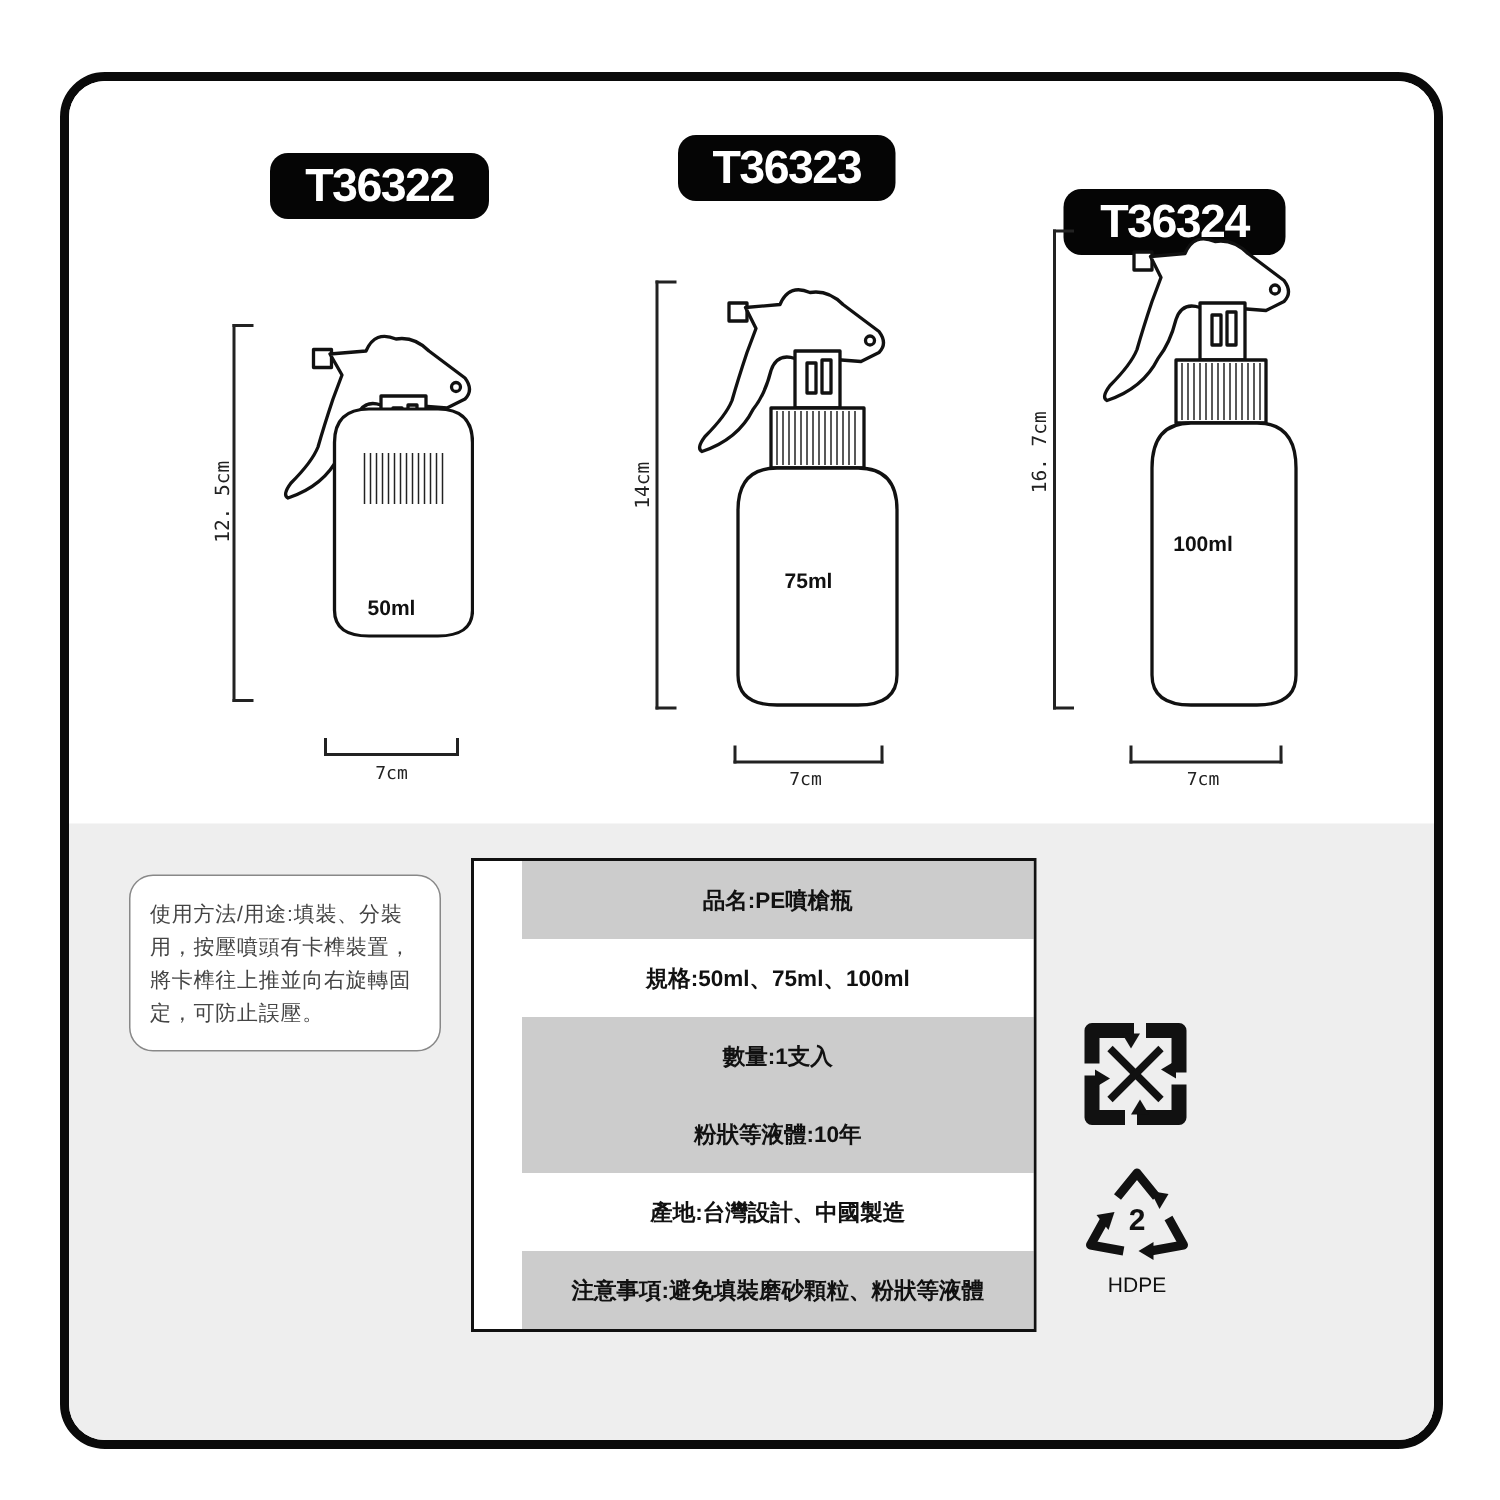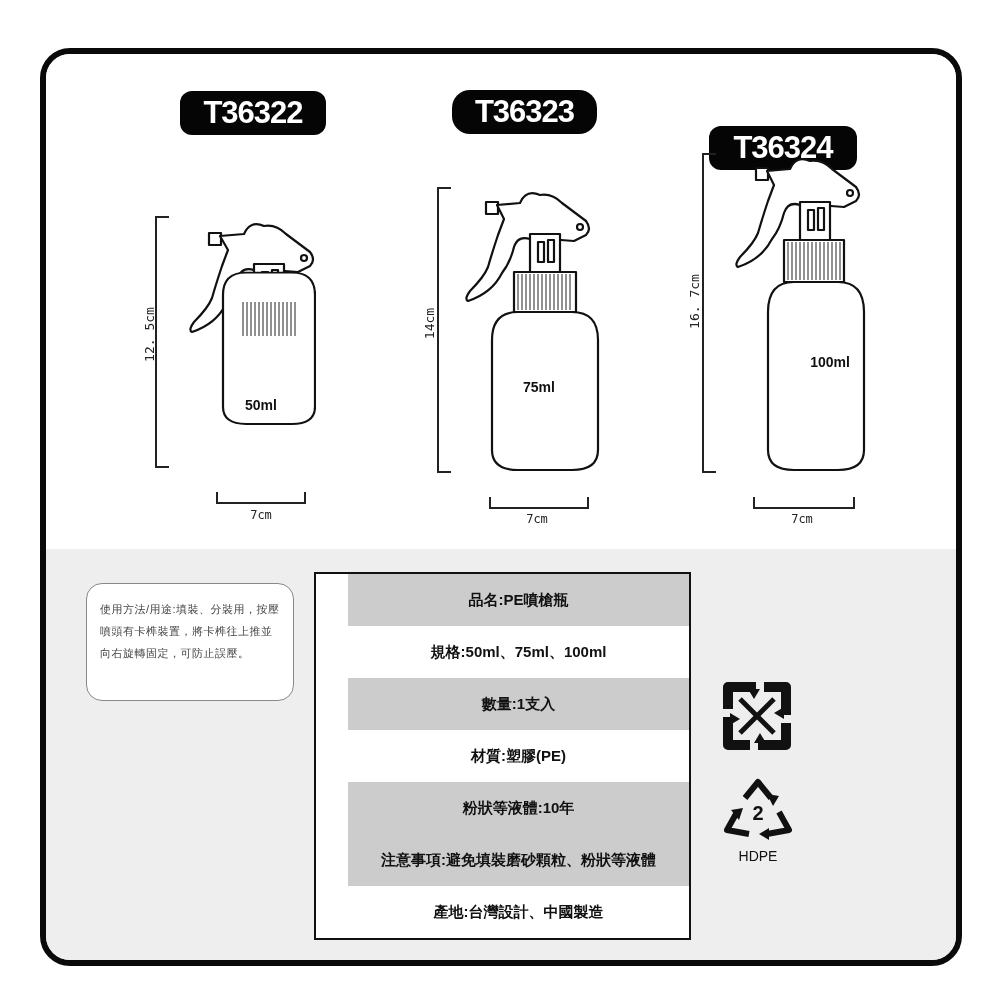--- a/index.html
+++ b/index.html
@@ -11,38 +11,38 @@
   .model-tag { position:absolute; height:44px; background:#050505; color:#ffffff; border-radius:12px; font-weight:bold; font-size:31px; letter-spacing:-1px; display:flex; align-items:center; justify-content:center; }
 
   .dim-v { position:absolute; border:2px solid #222; border-right:none; width:12px; }
   .dim-v-label { position:absolute; transform:rotate(-90deg); transform-origin:center center; font-family:"DejaVu Sans Mono", monospace; font-size:13px; color:#222; white-space:nowrap; }
   .dim-h { position:absolute; border:2px solid #222; border-top:none; height:10px; }
   .dim-h-label { position:absolute; font-family:"DejaVu Sans Mono", monospace; font-size:12px; color:#222; text-align:center; }
 
   .bottle { position:absolute; }
   .vol-label { position:absolute; font-weight:bold; font-size:14px; color:#111; text-align:center; }
 
-  .note { position:absolute; left:40px; top:529px; width:208px; height:118px; background:#ffffff; border:1px solid #888; border-radius:16px; box-sizing:border-box; padding:14px 10px 0 13px; font-size:11px; line-height:22px; color:#444; letter-spacing:0.5px; }
+  .note { position:absolute; left:40px; top:529px; width:208px; height:118px; background:#ffffff; border:1px solid #888; border-radius:16px; box-sizing:border-box; padding:14px 10px 0 13px; font-size:14px; line-height:22px; color:#444; letter-spacing:0.5px; }
 
   .spec-table { position:absolute; left:268px; top:518px; width:377px; border:2px solid #111; box-sizing:border-box; background:#fff;padding-left:32px; }
   .spec-row { height:52px; display:flex; align-items:center; justify-content:center; font-weight:bold; font-size:15px; color:#111; }
   .spec-row.gray { background:#cccccc; }
   .spec-row.white { background:#ffffff; }
 
   .icon-box { position:absolute; }
   .hdpe-label { position:absolute; font-weight:normal; font-size:14px; color:#111; text-align:center; }
 </style>
 </head>
 <body>
 
 <div class="frame">
   <div class="top">
 
-    <div class="model-tag" style="left:134px; top:37px; width:146px;">T36322</div>
-    <div class="model-tag" style="left:406px; top:36px; width:145px;border-radius:18px;">T36323</div>
+    <div class="model-tag" style="left:134px; top:48px; width:146px;">T36322</div>
+    <div class="model-tag" style="left:406px; top:36px; width:145px;">T36323</div>
     <div class="model-tag" style="left:663px; top:36px; width:148px;margin-top:36px;">T36324</div>
 
     <div class="dim-v" style="left:109px; top:162px; height:248px;"></div>
     <div class="dim-v-label" style="left:68px; top:273px; width:70px; text-align:center;">12. 5cm</div>
     <div class="dim-h" style="left:170px; top:438px; width:86px;"></div>
     <div class="dim-h-label" style="left:170px; top:454px; width:90px;">7cm</div>
 
     <div class="dim-v" style="left:391px; top:133px; height:282px;"></div>
     <div class="dim-v-label" style="left:348px; top:262px; width:70px; text-align:center;">14cm</div>
     <div class="dim-h" style="left:443px; top:443px; width:96px;"></div>
@@ -134,35 +134,34 @@
           <line x1="94" y1="92" x2="94" y2="130"></line>
           <line x1="98" y1="92" x2="98" y2="130"></line>
           <line x1="102" y1="92" x2="102" y2="130"></line>
           <line x1="106" y1="92" x2="106" y2="130"></line>
           <line x1="110" y1="92" x2="110" y2="130"></line>
           <line x1="114" y1="92" x2="114" y2="130"></line>
           <line x1="118" y1="92" x2="118" y2="130"></line>
           <line x1="122" y1="92" x2="122" y2="130"></line>
       </g>
     </svg>
-    <div class="vol-label" style="left:734px; top:300px; width:100px;">100ml</div>
+    <div class="vol-label" style="left:706px; top:300px; width:100px;">100ml</div>
   </div>
 
   <div class="bottom"></div>
 
   <div class="note">使用方法/用途:填裝、分裝用，按壓噴頭有卡榫裝置，將卡榫往上推並向右旋轉固定，可防止誤壓。</div>
 
   <div class="spec-table">
     <div class="spec-row gray">品名:PE噴槍瓶</div>
     <div class="spec-row white">規格:50ml、75ml、100ml</div>
     <div class="spec-row gray">數量:1支入</div>
-    <div class="spec-row white">材質:塑膠(PE)</div>
     <div class="spec-row gray">粉狀等液體:10年</div>
+    <div class="spec-row white">產地:台灣設計、中國製造</div>
     <div class="spec-row gray">注意事項:避免填裝磨砂顆粒、粉狀等液體</div>
-    <div class="spec-row white">產地:台灣設計、中國製造</div>
   </div>
 
   <svg class="icon-box" style="left:674px; top:625px;" width="74" height="74" viewBox="0 0 74 74">
     <g fill="none" stroke="#111" stroke-width="10" stroke-linejoin="round">
       <path d="M8 30 L8 8 L36 8"></path>
       <path d="M44 8 L66 8 L66 36"></path>
       <path d="M66 44 L66 66 L38 66"></path>
       <path d="M30 66 L8 66 L8 38"></path>
     </g>
     <g stroke="#111" stroke-width="5">

